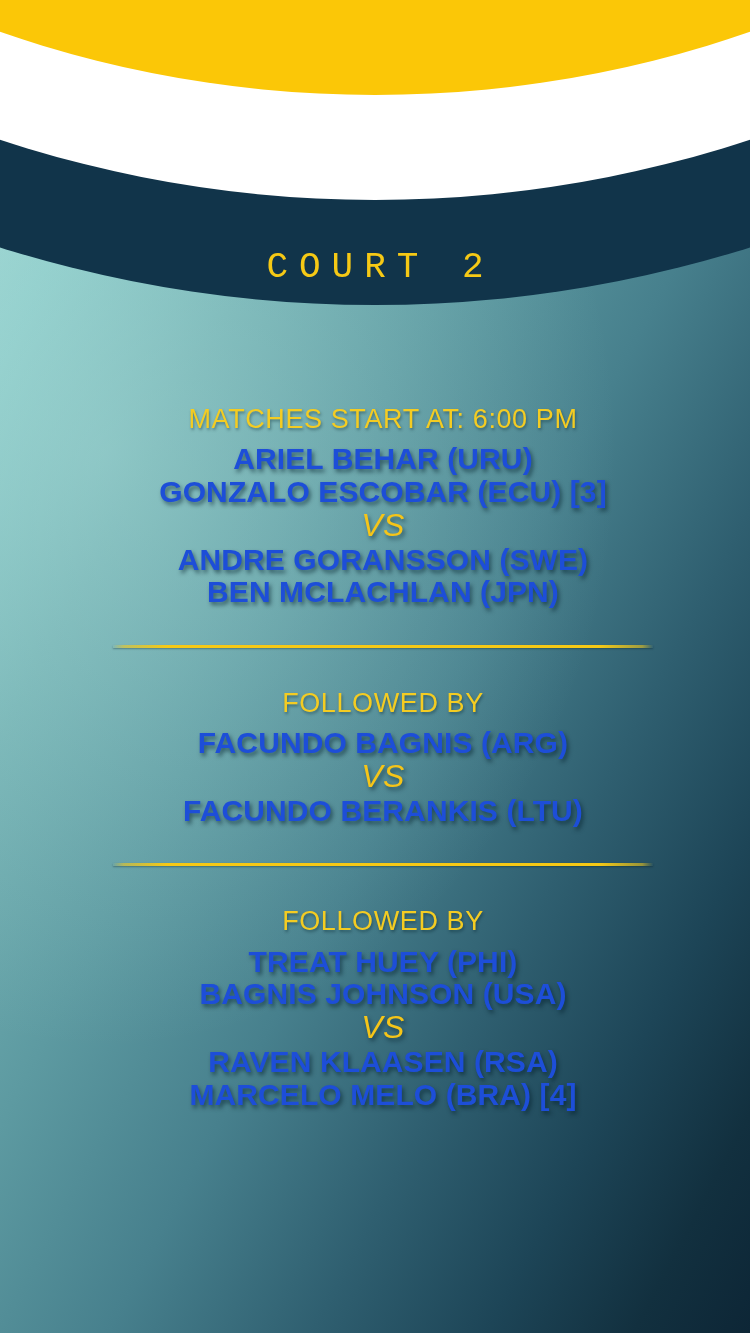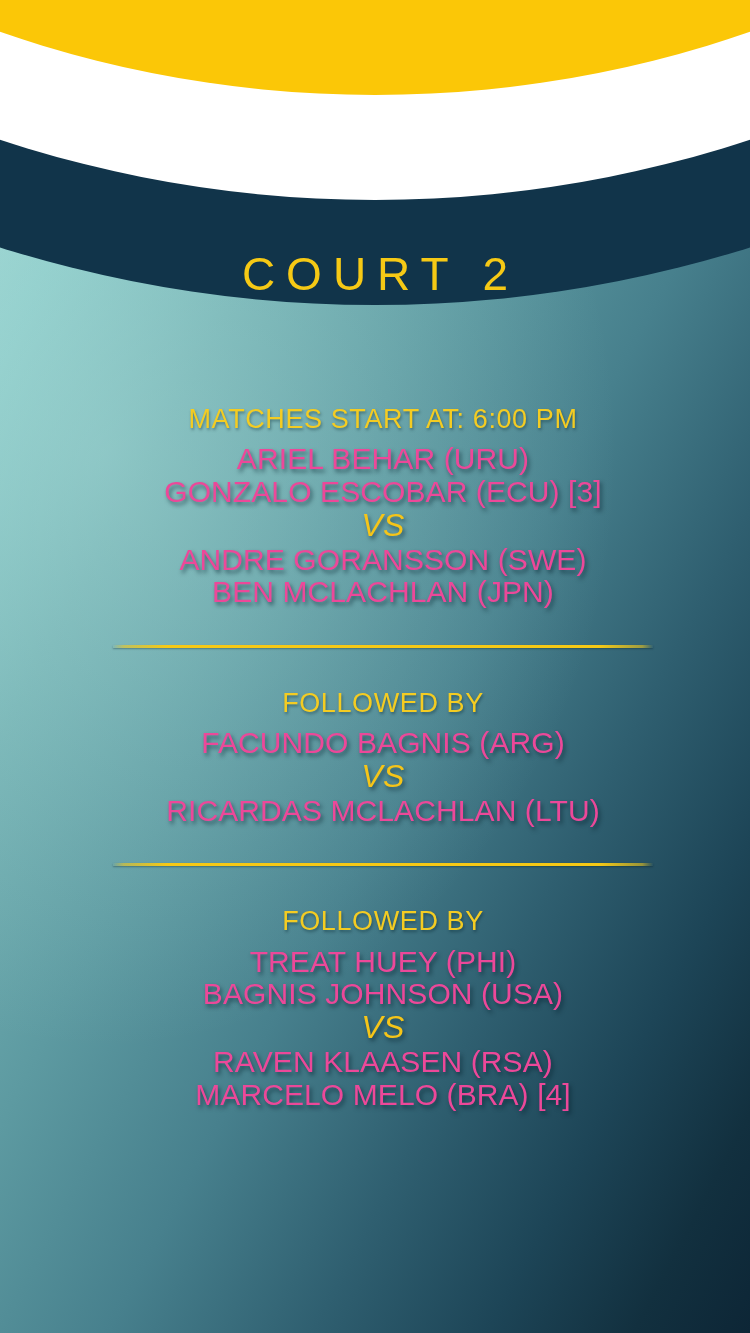--- a/index.html
+++ b/index.html
@@ -40,40 +40,40 @@
   .arc-yellow   {width:2290px;height:2290px;top:-2195px;background:#fbc707;}
 
   
   .curve-wrap{
     position:absolute;left:50%;top:-1107px;width:0;height:0;
   }
   .court{
     position:absolute;left:0;right:0;top:247px;
     text-align:center;
     color:#f6c915;
-    font-size:46px;
+    font-size:36px;
     font-weight:300;
     letter-spacing:11px;
     text-indent:11px;
-    font-family:Liberation Sans, sans-serif;
+    font-family:Liberation Mono, monospace;
   }
   
   .matches{position:absolute;left:16px;right:0;top:404px;}
   .match{ text-align:center; }
   .m-head{
     color:#f4cc22;
     font-size:27px;
     font-weight:300;
     letter-spacing:.6px;
     line-height:1.12;
     text-shadow:1px 2px 3px rgba(0,30,40,.42);
   }
   .m-side{
-    color:#ec4899;
-    font-weight:normal;
+    color:#1d4ed8;
+    font-weight:bold;
     font-size:30px;
     line-height:1.08;
     letter-spacing:.1px;
     text-shadow:2px 3px 4px rgba(2,28,38,.55);
   }
   .m-side div{white-space:nowrap;}
   .vs{
     color:#f6c518;
     font-weight:normal;
     font-style:italic;
@@ -131,21 +131,21 @@
       <div class="divider"></div>
       <div style="height: 40px;"></div>
       <div class="match">
         <div class="m-head">FOLLOWED BY</div>
         <div class="sp-a"></div>
         <div class="m-side">
           <div>FACUNDO BAGNIS (ARG)</div>
         </div>
         <div class="vs">VS</div>
         <div class="m-side">
-          <div>RICARDAS MCLACHLAN (LTU)</div>
+          <div>FACUNDO BERANKIS (LTU)</div>
         </div>
       </div>
       <div style="height: 36px;"></div>
       <div class="divider"></div>
       <div style="height: 40px;"></div>
       <div class="match">
         <div class="m-head">FOLLOWED BY</div>
         <div class="sp-a"></div>
         <div class="m-side">
           <div>TREAT HUEY (PHI)</div>

